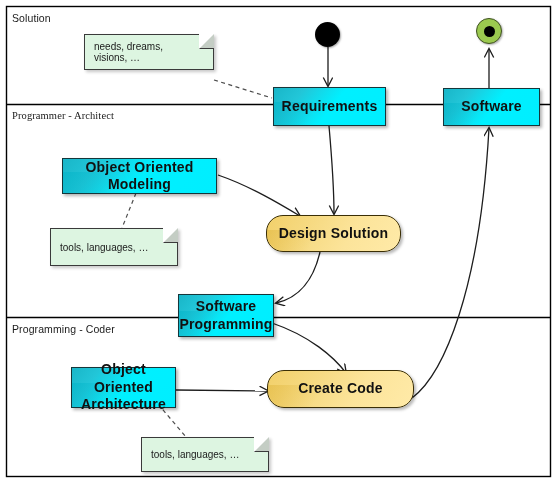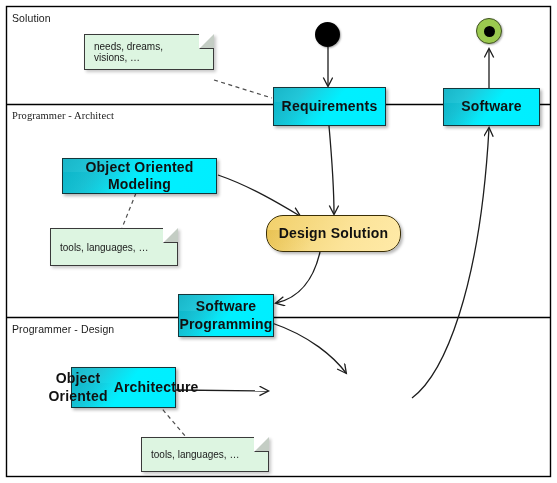--- a/index.html
+++ b/index.html
@@ -160,21 +160,21 @@
 
     <g fill="none" stroke="#4d4d4d" stroke-width="1.2" stroke-dasharray="4,3.5">
       <path d="M214,80 L272,98"></path>
       <path d="M136,193 L122,228"></path>
       <path d="M158,404 L186,437"></path>
     </g>
   </svg>
 
   <div class="lane-label" style="left:12px; top:12px;">Solution</div>
   <div class="lane-label" style="left:12px; top:110px;font-family:Liberation Serif, serif;">Programmer - Architect</div>
-  <div class="lane-label" style="left:12px; top:323px;">Programmer - Design</div>
+  <div class="lane-label" style="left:12px; top:323px;">Programming - Coder</div>
 
   <div class="init-node" style="left:315px; top:22px; width:25px; height:25px;"></div>
 
   <div class="final-node" style="left:476px; top:18px; width:26px; height:26px;">
     <div class="final-inner"></div>
   </div>
 
   <div class="node node-action" style="left:273px; top:87px; width:113px; height:39px;">
     <span class="node-label">Requirements</span>
   </div>
@@ -189,25 +189,28 @@
 
   <div class="node node-action" style="left:62px; top:158px; width:155px; height:36px;">
     <span class="node-label">Object Oriented Modeling</span>
   </div>
 
   <div class="node node-action" style="left:178px; top:294px; width:96px; height:43px; flex-direction:column;">
     <span class="node-label">Software</span>
     <span class="node-label">Programming</span>
   </div>
 
-  <div class="node node-action" style="left:71px; top:367px; width:105px; height:41px; flex-direction:row;">
+  <div class="node node-action" style="left:71px; top:367px; width:105px; height:41px; flex-direction:column;">
     <span class="node-label">Object Oriented</span>
     <span class="node-label">Architecture</span>
   </div>
 
+  <div class="node node-rounded" style="left:267px; top:370px; width:147px; height:38px;">
+    <span class="node-label">Create Code</span>
+  </div>
 
   <div class="note" style="left:84px; top:34px; width:130px; height:36px;">
     <span class="note-text">needs, dreams, visions, …</span>
     <span class="note-fold"></span>
   </div>
 
   <div class="note" style="left:50px; top:228px; width:128px; height:38px;">
     <span class="note-text">tools, languages, …</span>
     <span class="note-fold"></span>
   </div>

